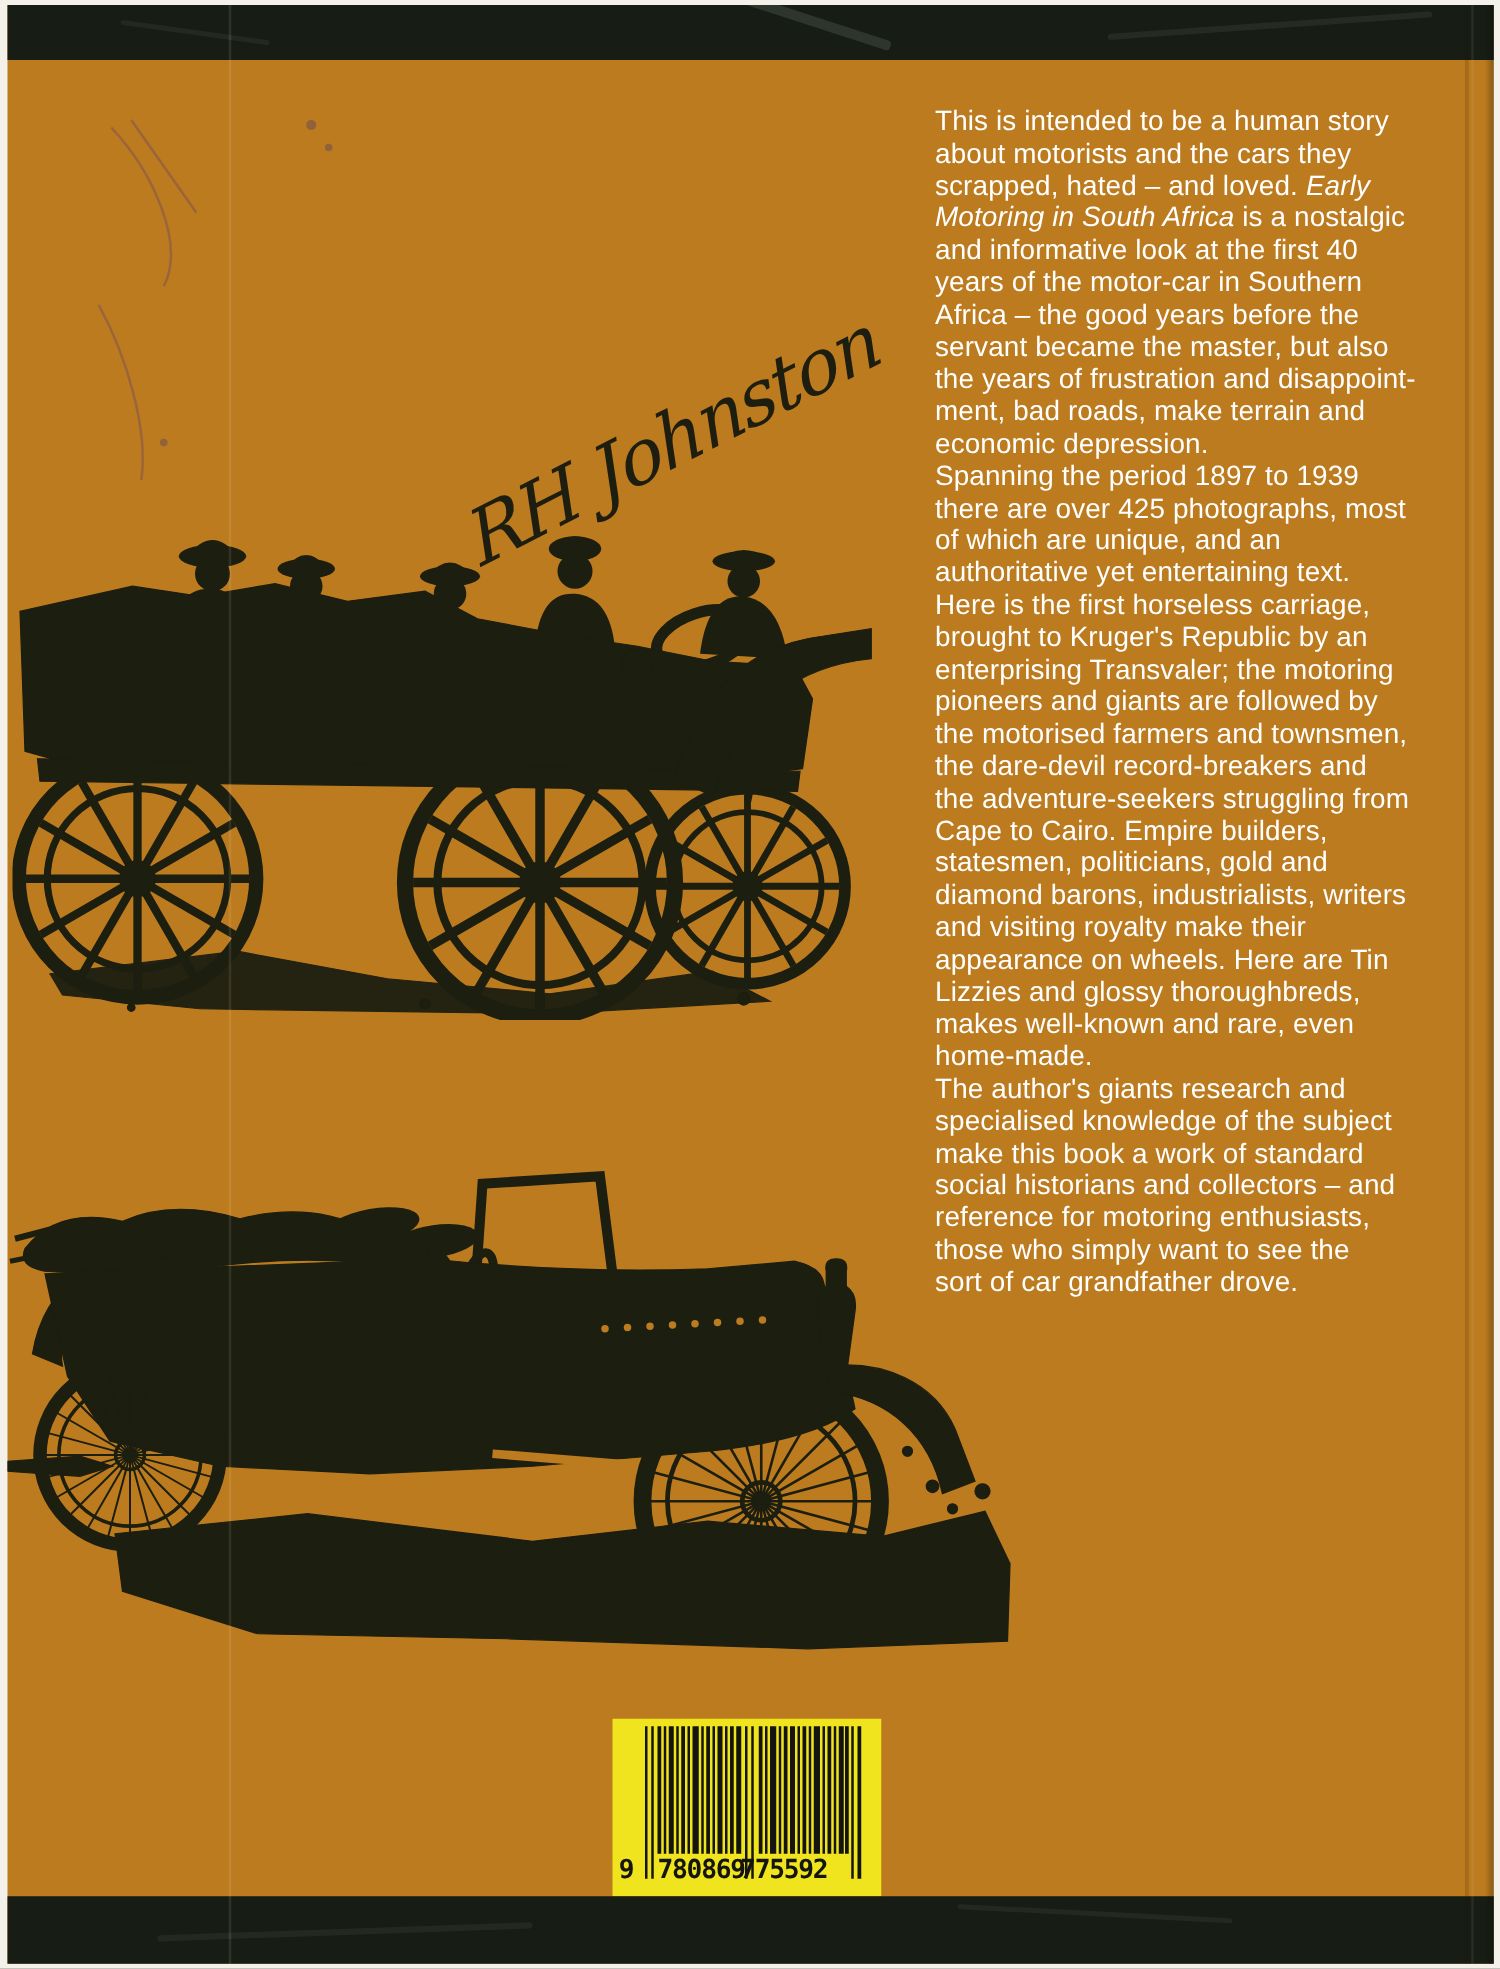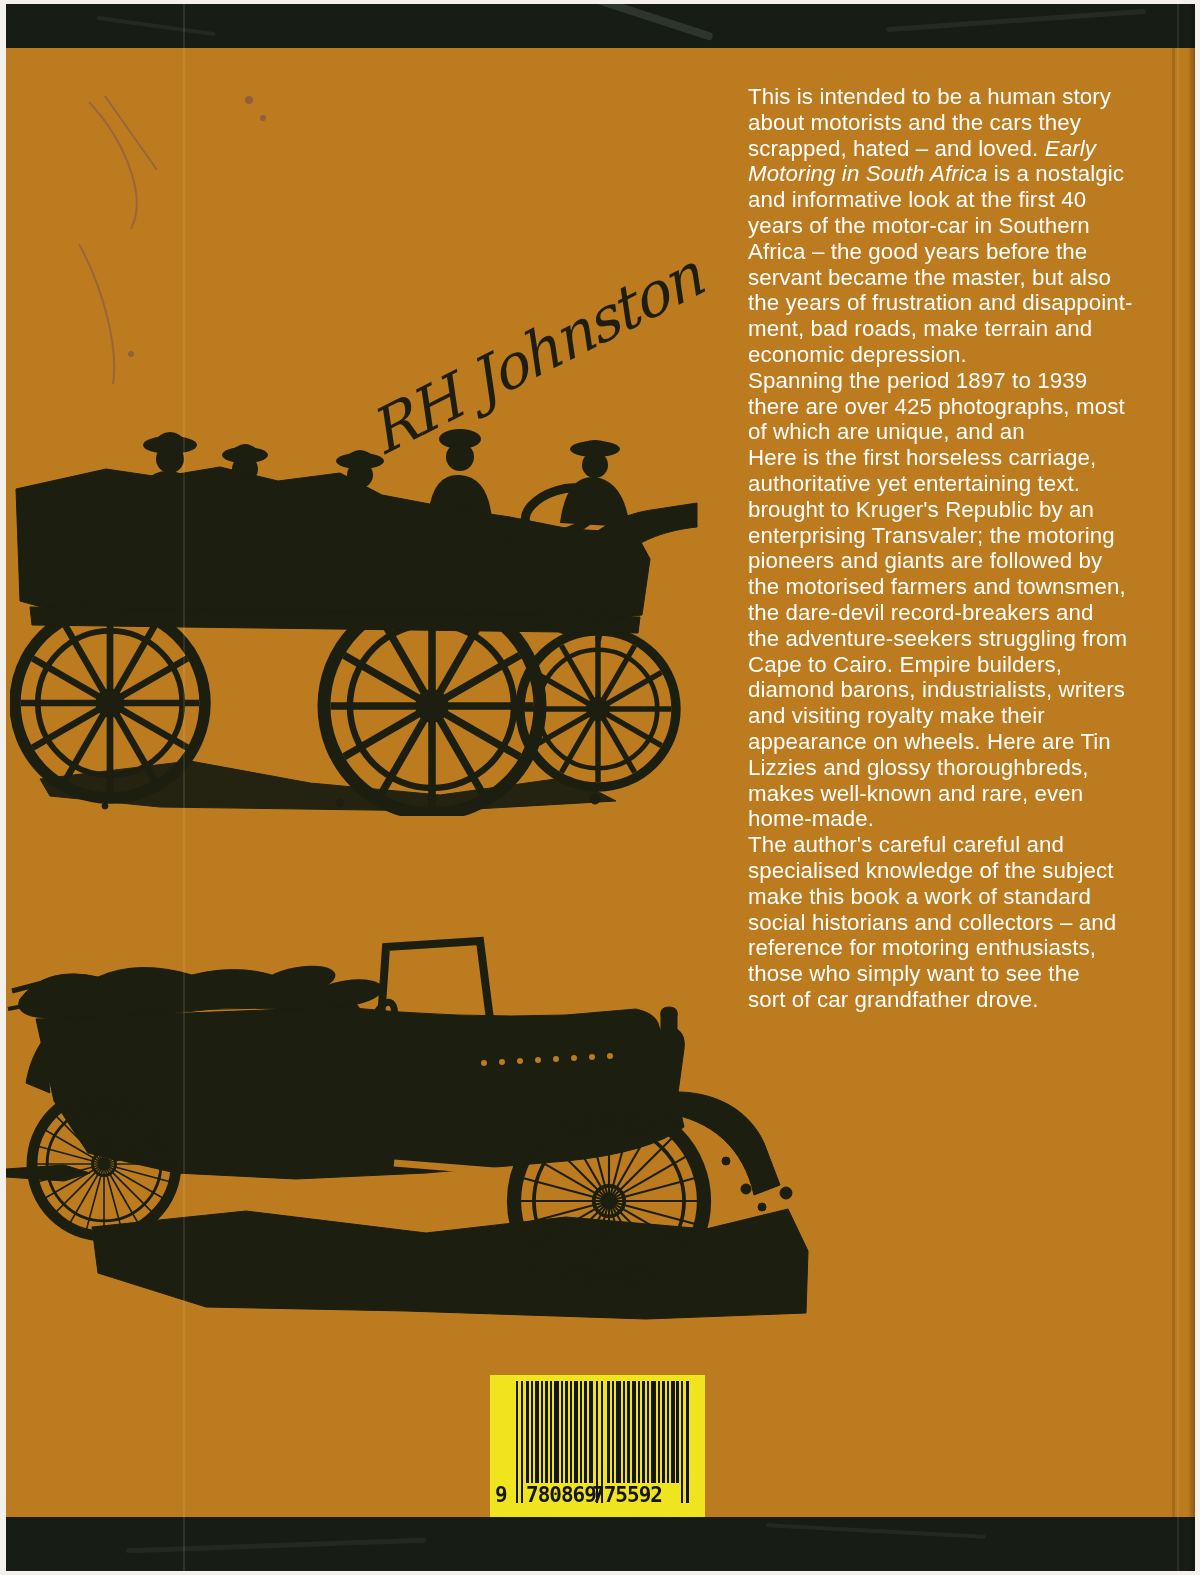--- a/index.html
+++ b/index.html
@@ -77,36 +77,37 @@
         <div class="blurb-line"><span>and informative look at the first 40</span></div>
         <div class="blurb-line"><span>years of the motor-car in Southern</span></div>
         <div class="blurb-line"><span>Africa – the good years before the</span></div>
         <div class="blurb-line"><span>servant became the master, but also</span></div>
         <div class="blurb-line"><span>the years of frustration and disappoint-</span></div>
         <div class="blurb-line"><span>ment, bad roads, make terrain and</span></div>
         <div class="blurb-line"><span>economic depression.</span></div>
         <div class="blurb-line"><span>Spanning the period 1897 to 1939</span></div>
         <div class="blurb-line"><span>there are over 425 photographs, most</span></div>
         <div class="blurb-line"><span>of which are unique, and an</span></div>
+        <div class="blurb-line"><span>authoritative yet entertaining text.</span></div>
         <div class="blurb-line"><span>Here is the first horseless carriage,</span></div>
-        <div class="blurb-line"><span>authoritative yet entertaining text.</span></div>
         <div class="blurb-line"><span>brought to Kruger's Republic by an</span></div>
         <div class="blurb-line"><span>enterprising Transvaler; the motoring</span></div>
         <div class="blurb-line"><span>pioneers and giants are followed by</span></div>
         <div class="blurb-line"><span>the motorised farmers and townsmen,</span></div>
         <div class="blurb-line"><span>the dare-devil record-breakers and</span></div>
         <div class="blurb-line"><span>the adventure-seekers struggling from</span></div>
         <div class="blurb-line"><span>Cape to Cairo. Empire builders,</span></div>
+        <div class="blurb-line"><span>statesmen, politicians, gold and</span></div>
         <div class="blurb-line"><span>diamond barons, industrialists, writers</span></div>
         <div class="blurb-line"><span>and visiting royalty make their</span></div>
         <div class="blurb-line"><span>appearance on wheels. Here are Tin</span></div>
         <div class="blurb-line"><span>Lizzies and glossy thoroughbreds,</span></div>
         <div class="blurb-line"><span>makes well-known and rare, even</span></div>
         <div class="blurb-line"><span>home-made.</span></div>
-        <div class="blurb-line"><span>The author's careful careful and</span></div>
+        <div class="blurb-line"><span>The author's giants research and</span></div>
         <div class="blurb-line"><span>specialised knowledge of the subject</span></div>
         <div class="blurb-line"><span>make this book a work of standard</span></div>
         <div class="blurb-line"><span>social historians and collectors – and</span></div>
         <div class="blurb-line"><span>reference for motoring enthusiasts,</span></div>
         <div class="blurb-line"><span>those who simply want to see the</span></div>
         <div class="blurb-line"><span>sort of car grandfather drove.</span></div>
       </div>
 
     <svg class="car car1" width="690" height="405" viewBox="0 0 690 405">
       <defs>

